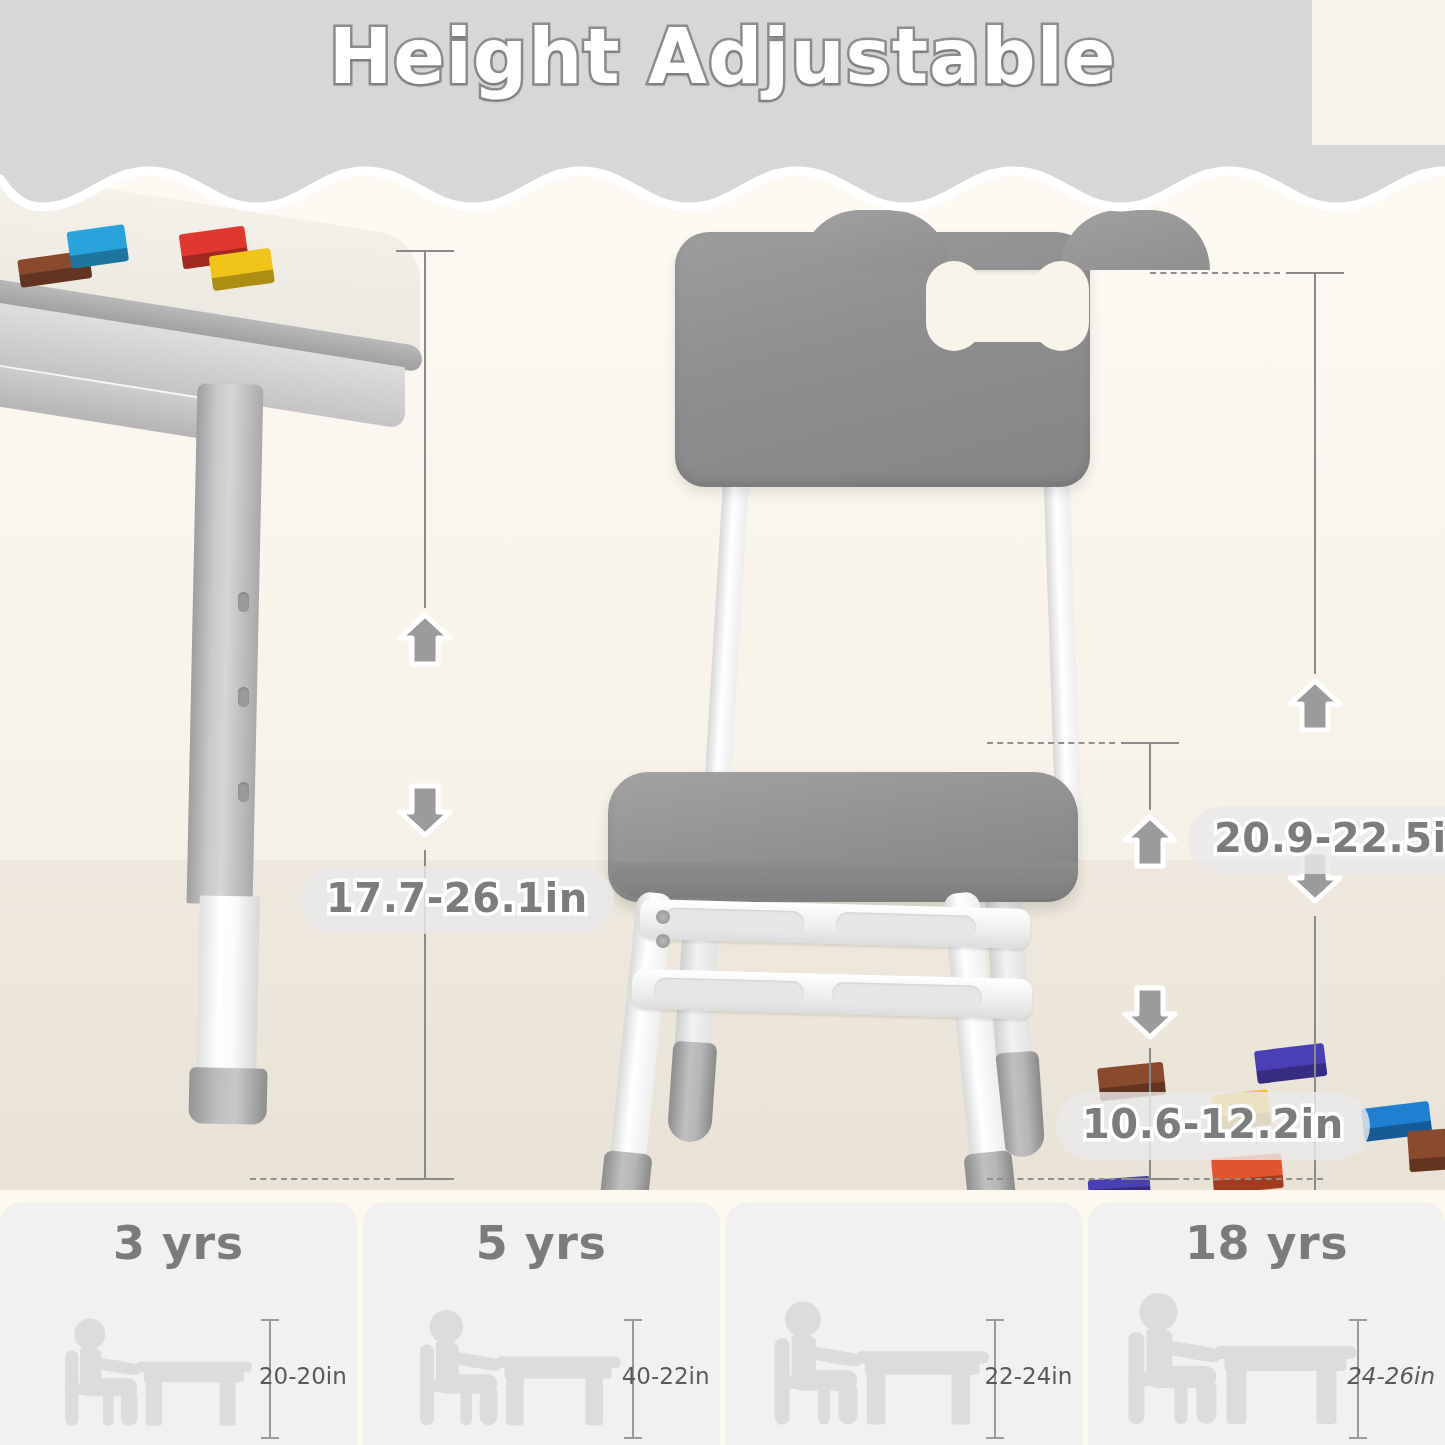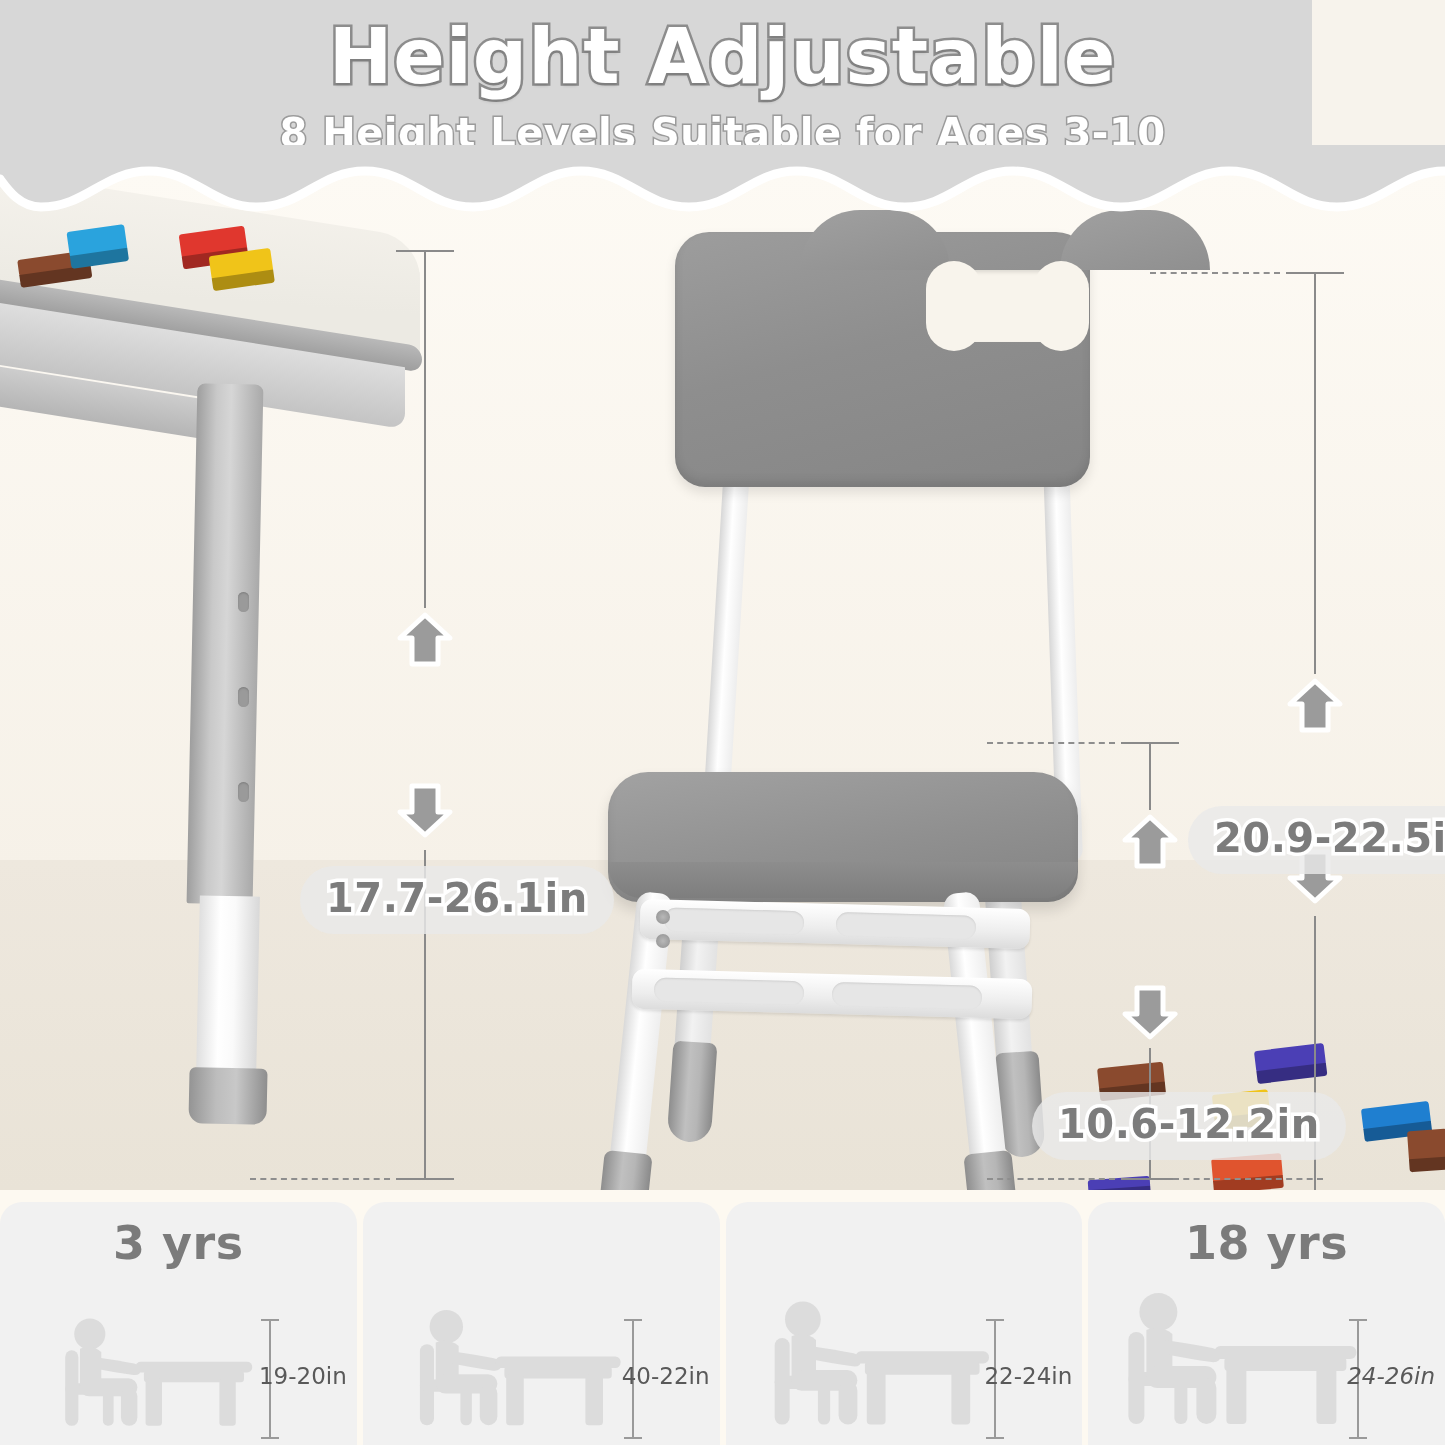--- a/index.html
+++ b/index.html
@@ -242,21 +242,20 @@
     white-space:nowrap;
   }
 </style>
 </head>
 <body>
 
 <div id="page">
 
   <div id="header">
     <div id="header-title">Height Adjustable</div>
-    <div id="header-sub">8 Height Levels   Suitable for Ages 3-10</div>
   </div>
 
   <svg id="scallop" viewBox="0 0 1445 70" preserveAspectRatio="none">
     <path d="M0,0 L1445,0 L1445,26
              C1400,26 1382,62 1337,62
              C1292,62 1274,26 1229,26
              C1184,26 1166,62 1121,62
              C1076,62 1058,26 1013,26
              C968,26 950,62 905,62
              C860,62 842,26 797,26
@@ -414,21 +413,21 @@
       </svg>
       <svg class="arrow" style="left:5px;top:240px;" viewBox="0 0 60 60">
         <path d="M30 55 L55 32 L43 32 L43 6 L17 6 L17 32 L5 32 Z" fill="#9b9b9b" stroke="#ffffff" stroke-width="5" stroke-linejoin="round"></path>
       </svg>
       <div class="rule" style="top:306px;height:130px;"></div>
       <div class="cap" style="top:436px;"></div>
       <div class="dash" style="left:-128px;top:0px;width:128px;"></div>
       <div class="dash" style="left:-128px;top:436px;width:128px;"></div>
       <div class="dash" style="left:58px;top:436px;width:150px;"></div>
     </div>
-    <div class="badge" style="left:1032px;top:920px;">10.6-12.2in</div>
+    <div class="badge" style="left:1056px;top:920px;">10.6-12.2in</div>
   </div>
 
   <div id="cards">
       <div class="card">
         <div class="card-title">3 yrs</div>
         <div class="card-figure">
   <svg viewBox="0 0 300 180" preserveAspectRatio="xMidYMax meet" style="width:100%;height:100%;">
     <g fill="#dcdcdc" transform="translate(150,180) scale(0.82) translate(-150,-180)">
 
       <rect x="12" y="78" width="16" height="92" rx="8"></rect>
@@ -452,23 +451,24 @@
       <rect x="108" y="103" width="122" height="14" rx="4"></rect>
 
       <rect x="110" y="112" width="20" height="58" rx="4"></rect>
       <rect x="200" y="112" width="20" height="58" rx="4"></rect>
     </g>
   </svg></div>
         <div style="position: absolute; right: 86px; bottom: 18px; width: 2px; height: 120px; background: rgb(154, 154, 154);">
           <div style="position: absolute; left: -8px; top: 0px; width: 18px; height: 2px; background: rgb(154, 154, 154);"></div>
           <div style="position: absolute; left: -8px; bottom: 0px; width: 18px; height: 2px; background: rgb(154, 154, 154);"></div>
         </div>
-        <div class="card-dim" style="right: 10px; bottom: 68px;">19-20in</div>
+        <div class="card-dim" style="right: 10px; bottom: 68px;">20-20in</div>
       </div>
       <div class="card">
+        <div class="card-title">5 yrs</div>
         <div class="card-figure">
   <svg viewBox="0 0 300 180" preserveAspectRatio="xMidYMax meet" style="width:100%;height:100%;">
     <g fill="#dcdcdc" transform="translate(150,180) scale(0.88) translate(-150,-180)">
 
       <rect x="12" y="78" width="16" height="92" rx="8"></rect>
 
       <rect x="12" y="118" width="60" height="14" rx="7"></rect>
 
       <rect x="58" y="124" width="13" height="46" rx="6"></rect>
 

